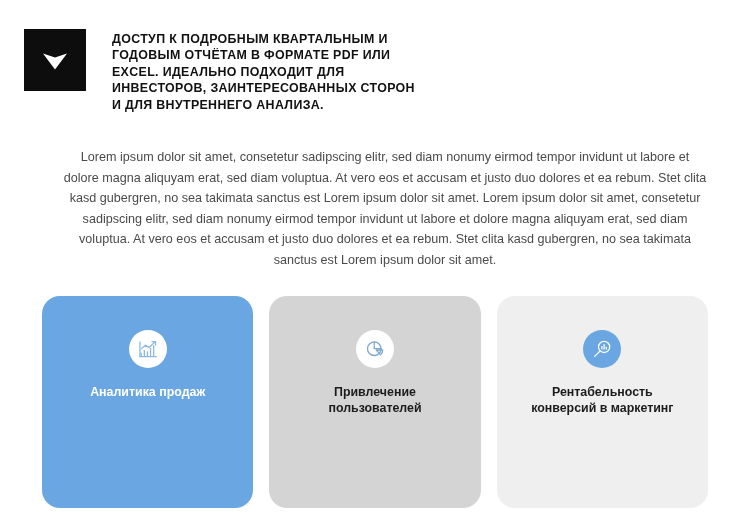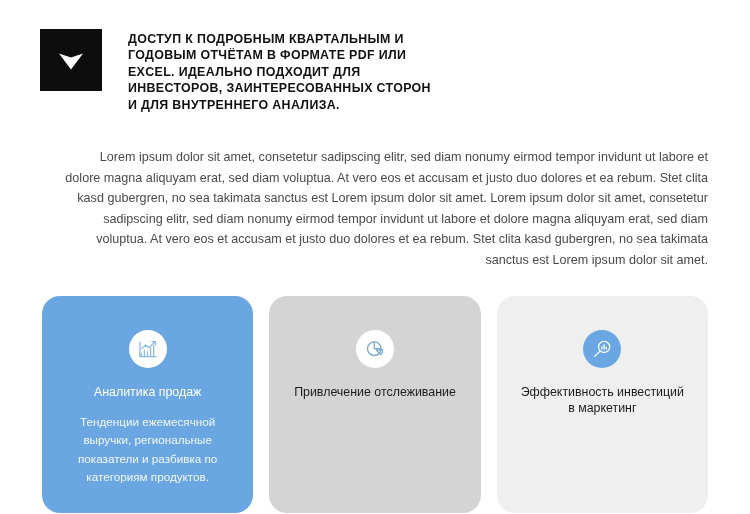--- a/index.html
+++ b/index.html
@@ -20,21 +20,21 @@
     position: relative;
     width: 750px;
     height: 514px;
     box-sizing: border-box;
   }
 
   
   .header {
     display: flex;
     align-items: flex-start;
-    padding: 27px 40px 0 40px;
+    padding: 27px 40px 0 24px;
     box-sizing: border-box;
   }
 
   .logo-mark {
     width: 62px;
     height: 62px;
     background: #0d0d0d;
     flex: 0 0 62px;
     display: flex;
     align-items: center;
@@ -57,21 +57,21 @@
   }
 
   
   .lead {
     margin: 0;
     padding: 34px 42px 0 62px;
     font-family: "Liberation Sans", sans-serif;
     font-size: 12.6px;
     line-height: 20.5px;
     color: #4a4a4a;
-    text-align: right;
+    text-align: center;
     box-sizing: border-box;
   }
 
   
   .cards {
     display: flex;
     gap: 16px;
     padding: 26px 42px 0 42px;
     box-sizing: border-box;
   }
@@ -103,21 +103,21 @@
   }
   .card-icon--onwhite { background: #ffffff; }
   .card-icon--onblue  { background: #6aa6e2; }
   .card-icon svg { display: block; }
 
   .card-title {
     margin: 0 0 13px 0;
     font-family: "Liberation Sans", sans-serif;
     font-size: 12.4px;
     line-height: 16px;
-    font-weight: normal;
+    font-weight: bold;
     text-align: center;
   }
   .card-title--light { color: #ffffff; }
   .card-title--dark  { color: #1c1c1c; }
 
   .card-text {
     margin: 0;
     font-family: "Liberation Sans", sans-serif;
     font-size: 11.7px;
     line-height: 18.4px;
@@ -160,49 +160,48 @@
               <path d="M11.4 20 V15.2"></path>
               <path d="M14.8 20 V11.4"></path>
               <path d="M18.2 20 V8.2"></path>
               <path d="M5.0 11.6 L9.2 7.8 L13.2 10.4 L19.6 4.2"></path>
               <path d="M16.4 4.0 H20.2 V7.6"></path>
             </g>
           </svg>
         </span>
       </div>
       <h3 class="card-title card-title--light">Аналитика продаж</h3>
-      <p class="card-text card-text--light">Тенденции ежемесячной выручки, региональные показатели и разбивка по категориям продуктов.</p>
     </div>
 
     <div class="card card--grey">
       <div class="card-icon card-icon--onwhite">
         <span>
           <svg width="22" height="22" viewBox="0 0 24 24" aria-hidden="true">
             <g fill="none" stroke="#7ea9cf" stroke-width="1.4" stroke-linecap="round" stroke-linejoin="round">
               <path d="M11.2 4.3 A7.4 7.4 0 1 0 11.2 19.1 A7.4 7.4 0 0 0 11.2 4.3 Z"></path>
               <path d="M11.2 4.3 V11.7 H18.6"></path>
               <path d="M13.4 13.1 L20.4 13.1 A7.3 7.3 0 0 1 18.1 18.4 Z"></path>
             </g>
           </svg>
         </span>
       </div>
-      <h3 class="card-title card-title--dark">Привлечение отслеживание</h3>
+      <h3 class="card-title card-title--dark">Привлечение пользователей</h3>
     </div>
 
     <div class="card card--light">
       <div class="card-icon card-icon--onblue">
         <span>
           <svg width="22" height="22" viewBox="0 0 24 24" aria-hidden="true">
             <g fill="none" stroke="#ffffff" stroke-width="1.4" stroke-linecap="round" stroke-linejoin="round">
               <circle cx="14.3" cy="9.7" r="6.1"></circle>
               <path d="M9.9 14.1 L4.0 20.0"></path>
               <path d="M11.9 12.0 V9.4"></path>
               <path d="M14.3 12.0 V7.2"></path>
               <path d="M16.7 12.0 V10.2"></path>
             </g>
           </svg>
         </span>
       </div>
-      <h3 class="card-title card-title--dark">Эффективность инвестиций в маркетинг</h3>
+      <h3 class="card-title card-title--dark">Рентабельность конверсий в маркетинг</h3>
     </div>
 
   </div>
 </div>
 
 </body></html>

